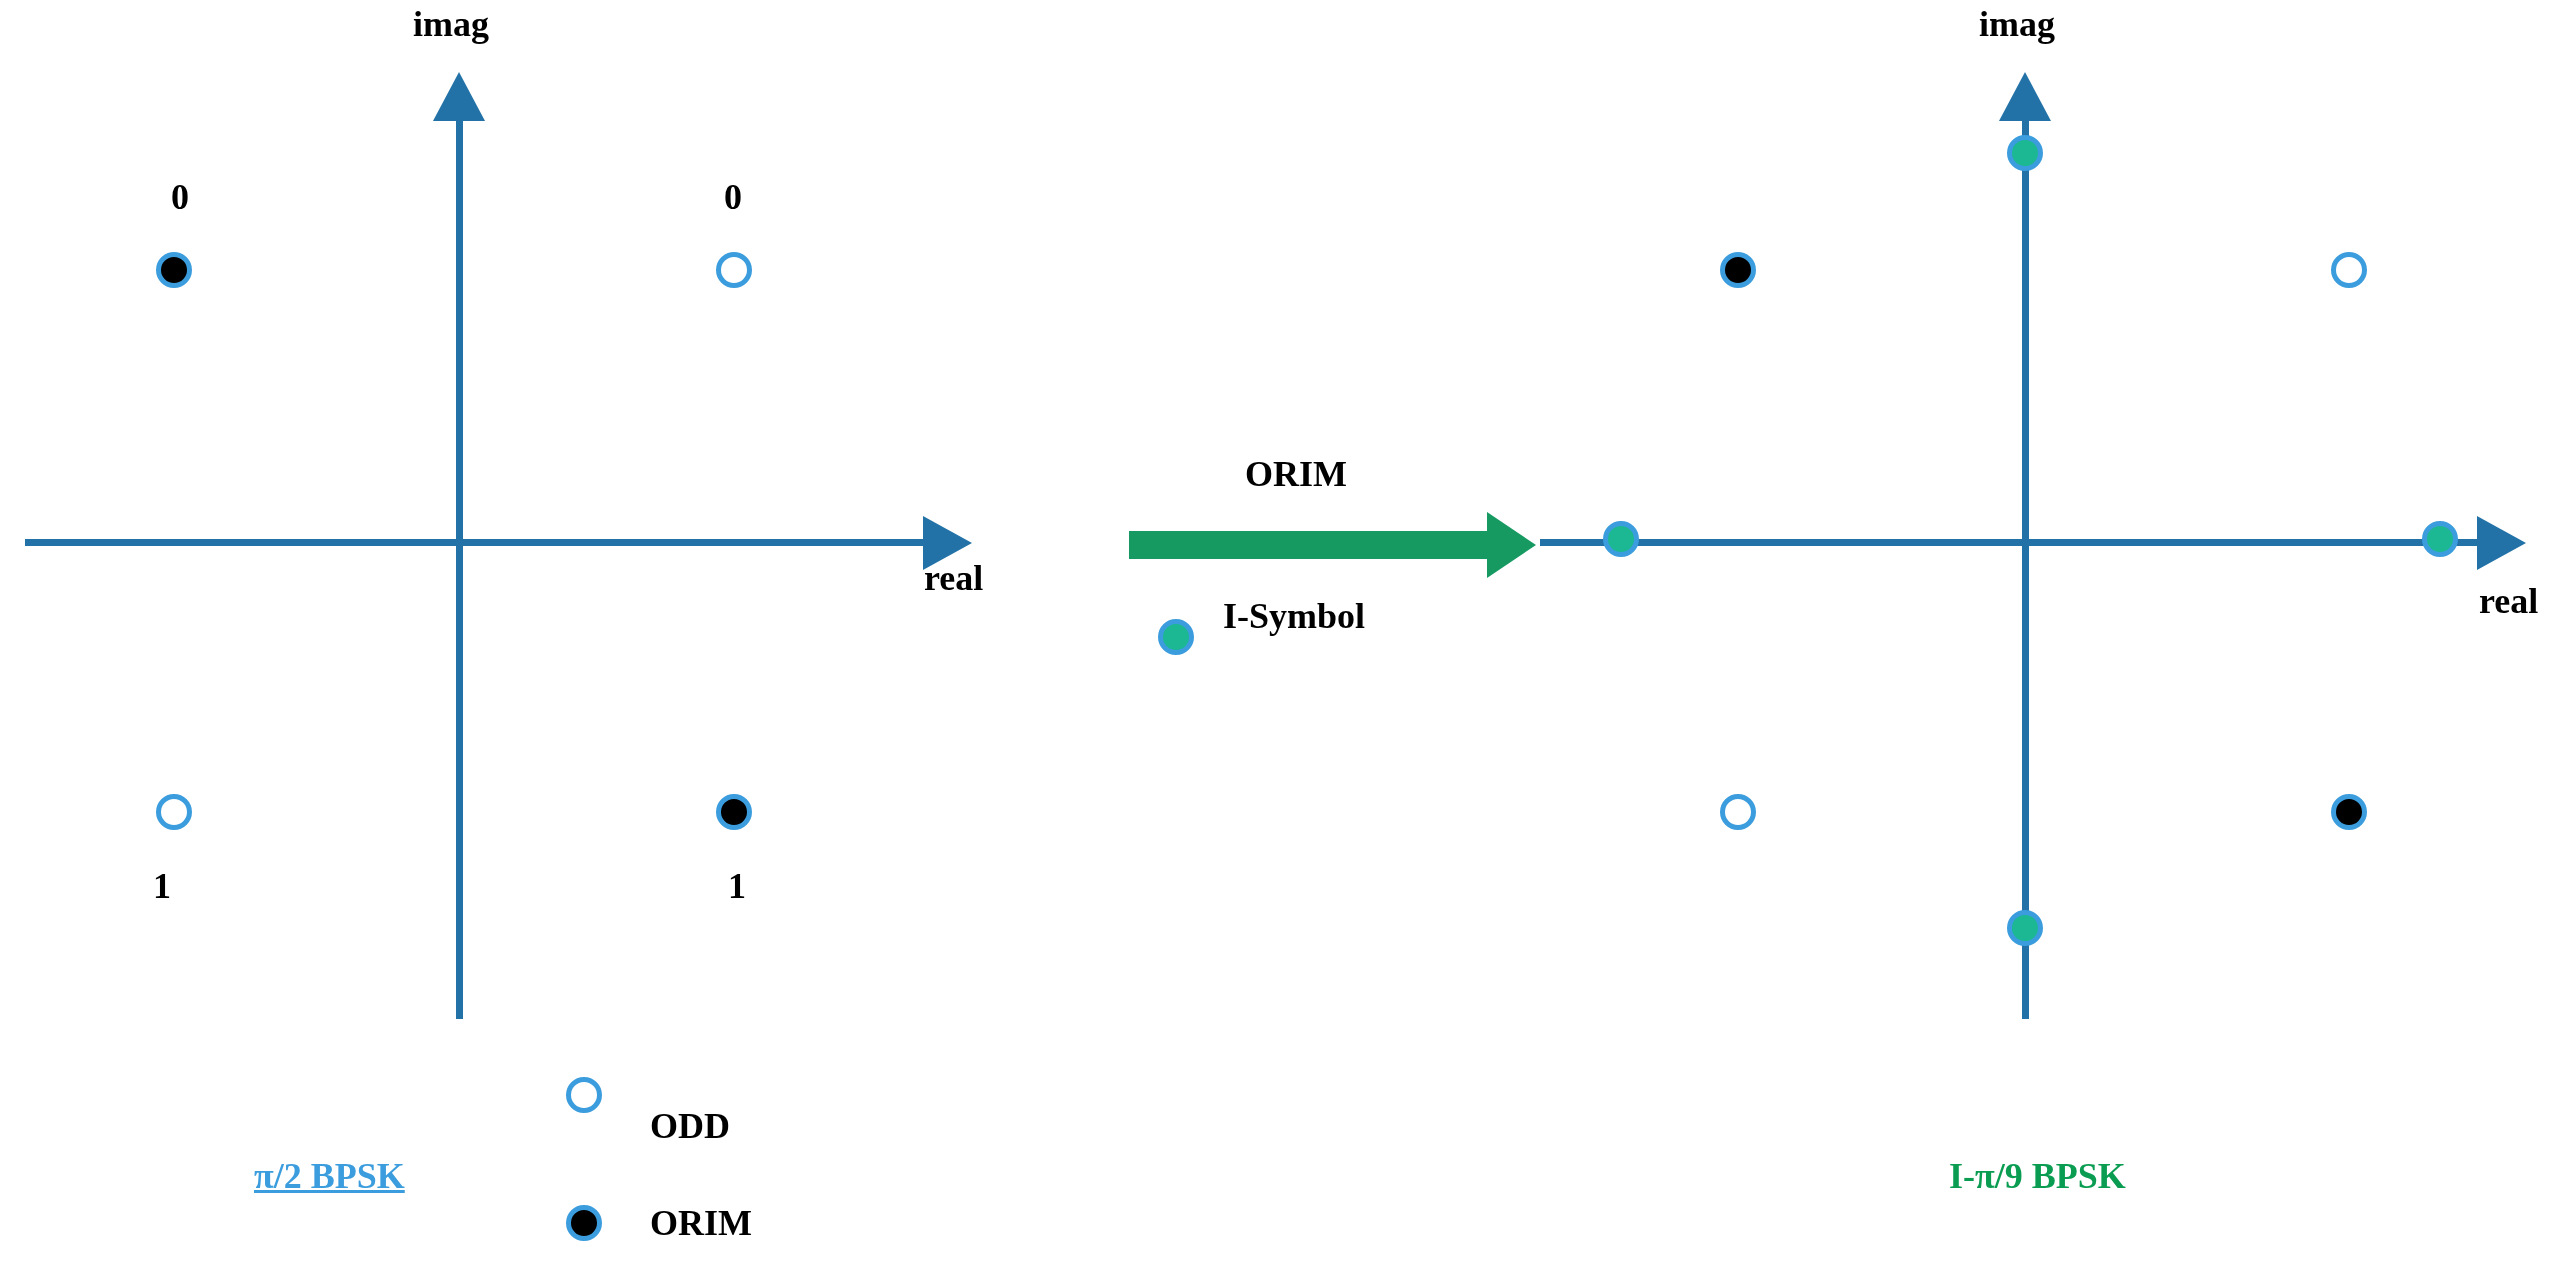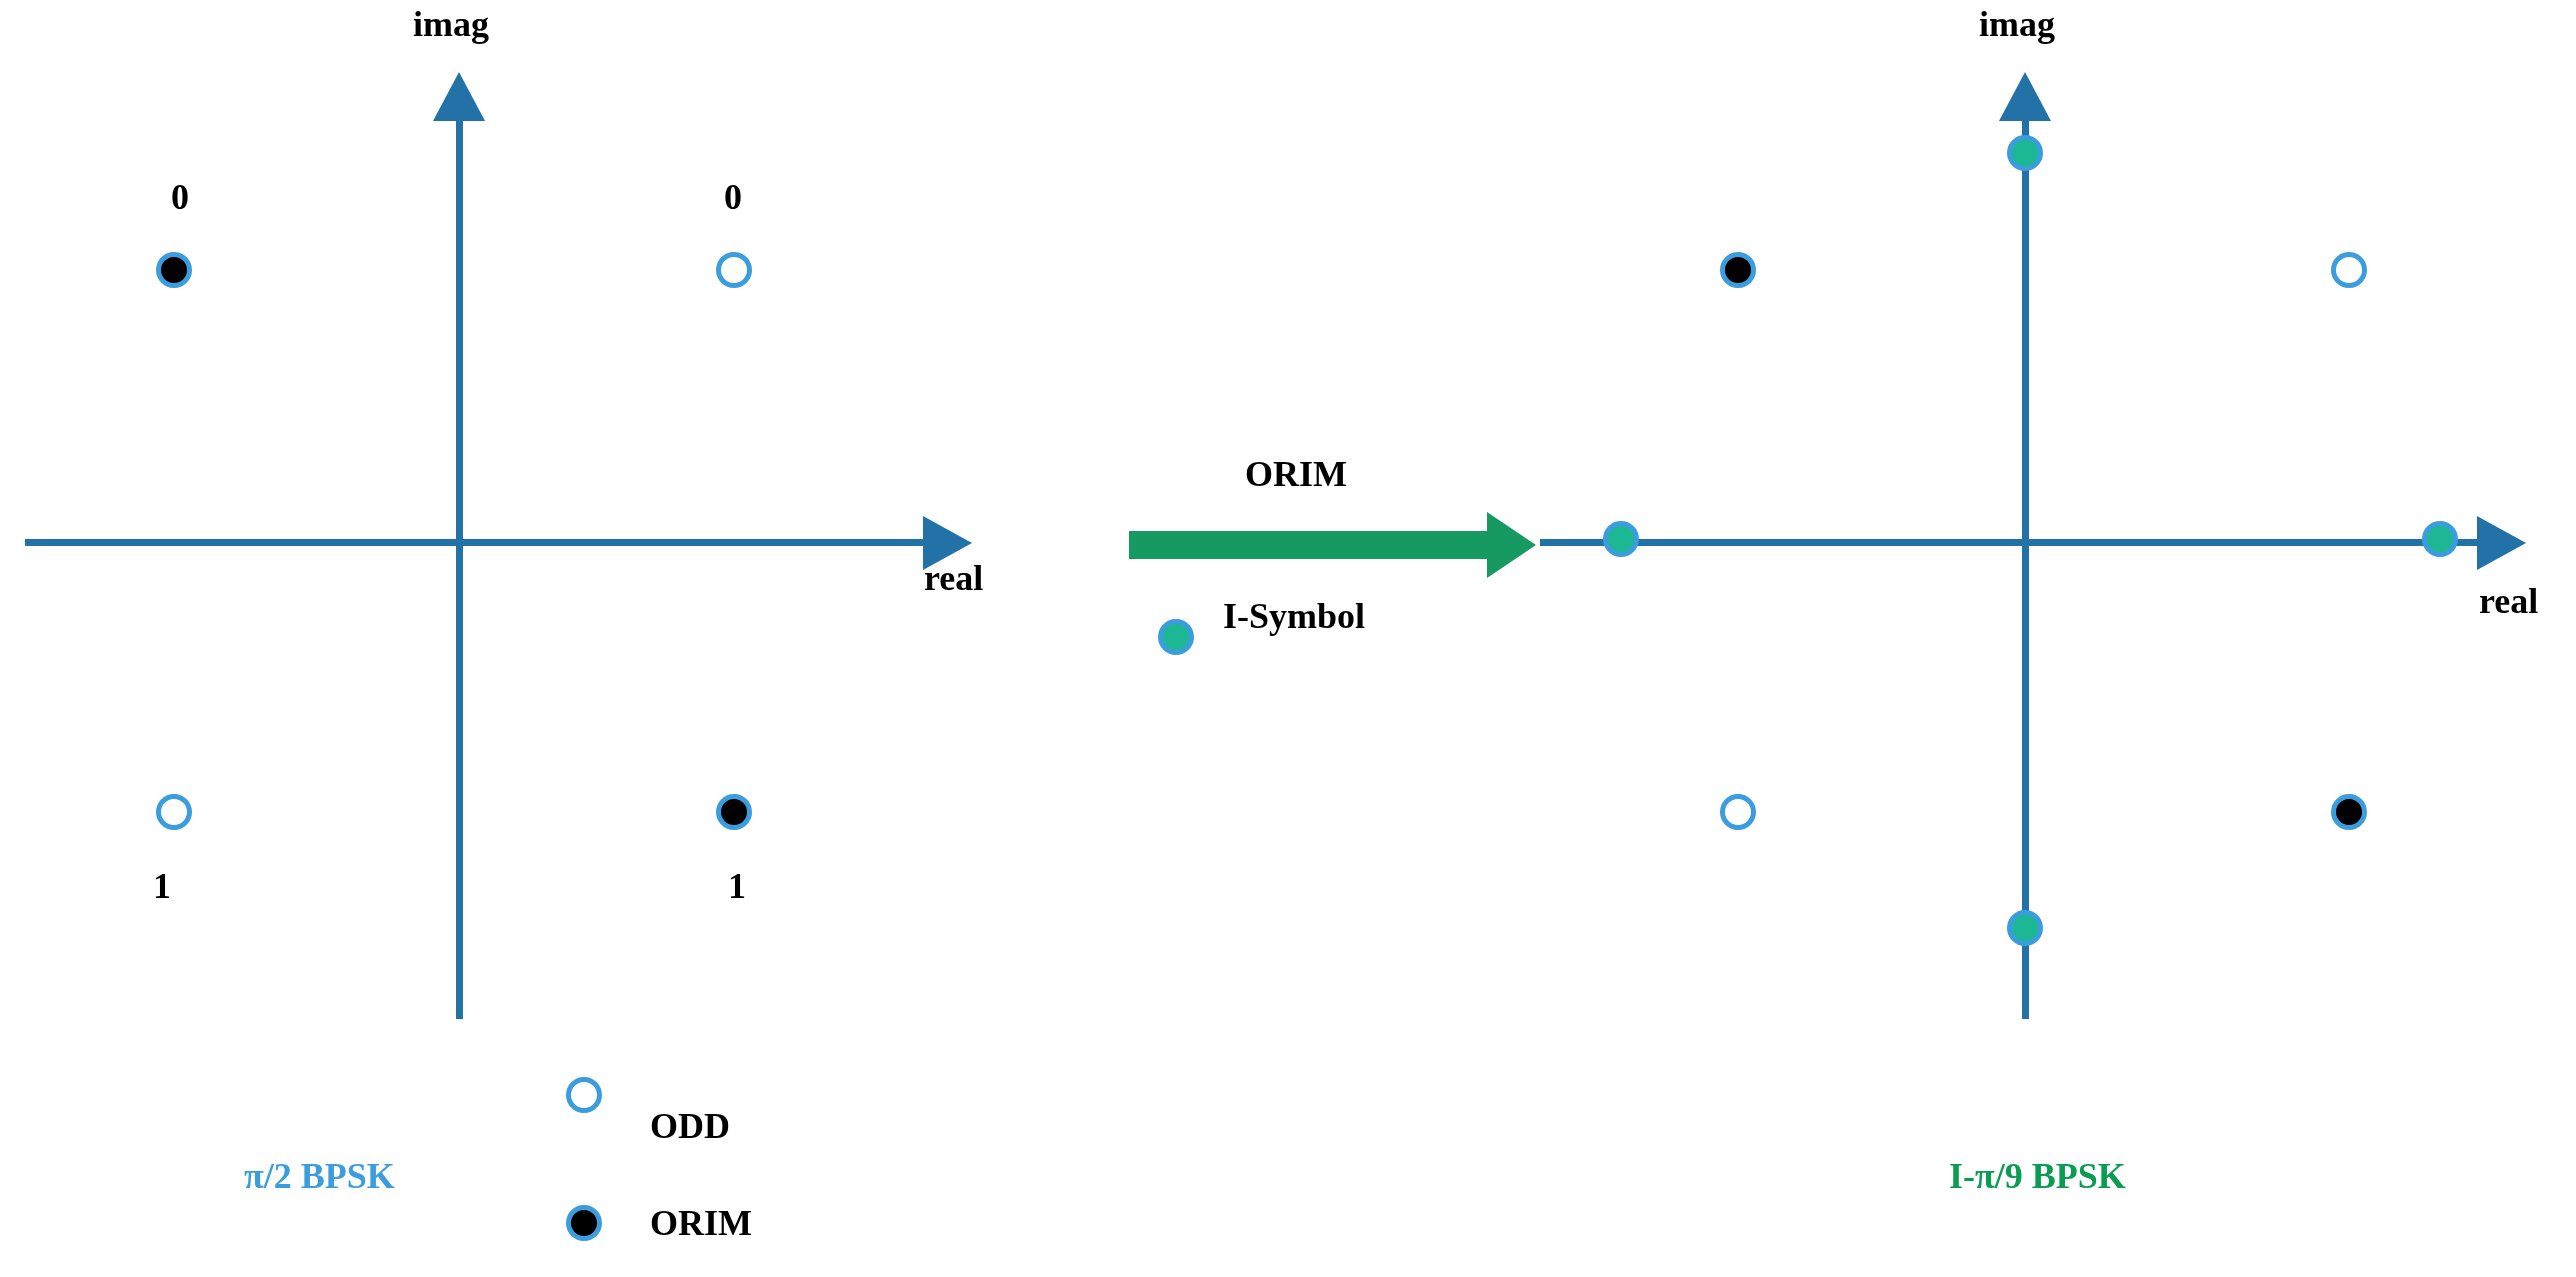--- a/index.html
+++ b/index.html
@@ -129,21 +129,21 @@
     <div class="lbl lbl-bit" style="left:171px; top:179px;">0</div>
     <div class="lbl lbl-bit" style="left:724px; top:179px;">0</div>
     <div class="lbl lbl-bit" style="left:153px; top:868px;">1</div>
     <div class="lbl lbl-bit" style="left:728px; top:868px;">1</div>
 
     <div class="marker marker-even" style="left:156px; top:252px;"></div>
     <div class="marker marker-odd" style="left:716px; top:252px;"></div>
     <div class="marker marker-odd" style="left:156px; top:794px;"></div>
     <div class="marker marker-even" style="left:716px; top:794px;"></div>
 
-    <div class="lbl-bpsk-left" style="left:244px; top:1158px;">π/2 BPSK</div>
+    <div class="lbl-bpsk-left" style="left:254px; top:1158px;text-decoration:underline;">π/2 BPSK</div>
   </div>
 
   <div>
     <div class="lbl lbl-orim" style="left:1245px; top:456px;">ORIM</div>
 
     <div class="orim-arrow-shaft" style="left:1129px; top:531px; width:360px; height:28px;"></div>
     <div class="orim-arrow-tip" style="left:1487px; top:512px;"></div>
 
     <div class="marker marker-isym" style="left:1158px; top:619px;"></div>
     <div class="lbl lbl-isym" style="left:1223px; top:598px;">I-Symbol</div>

